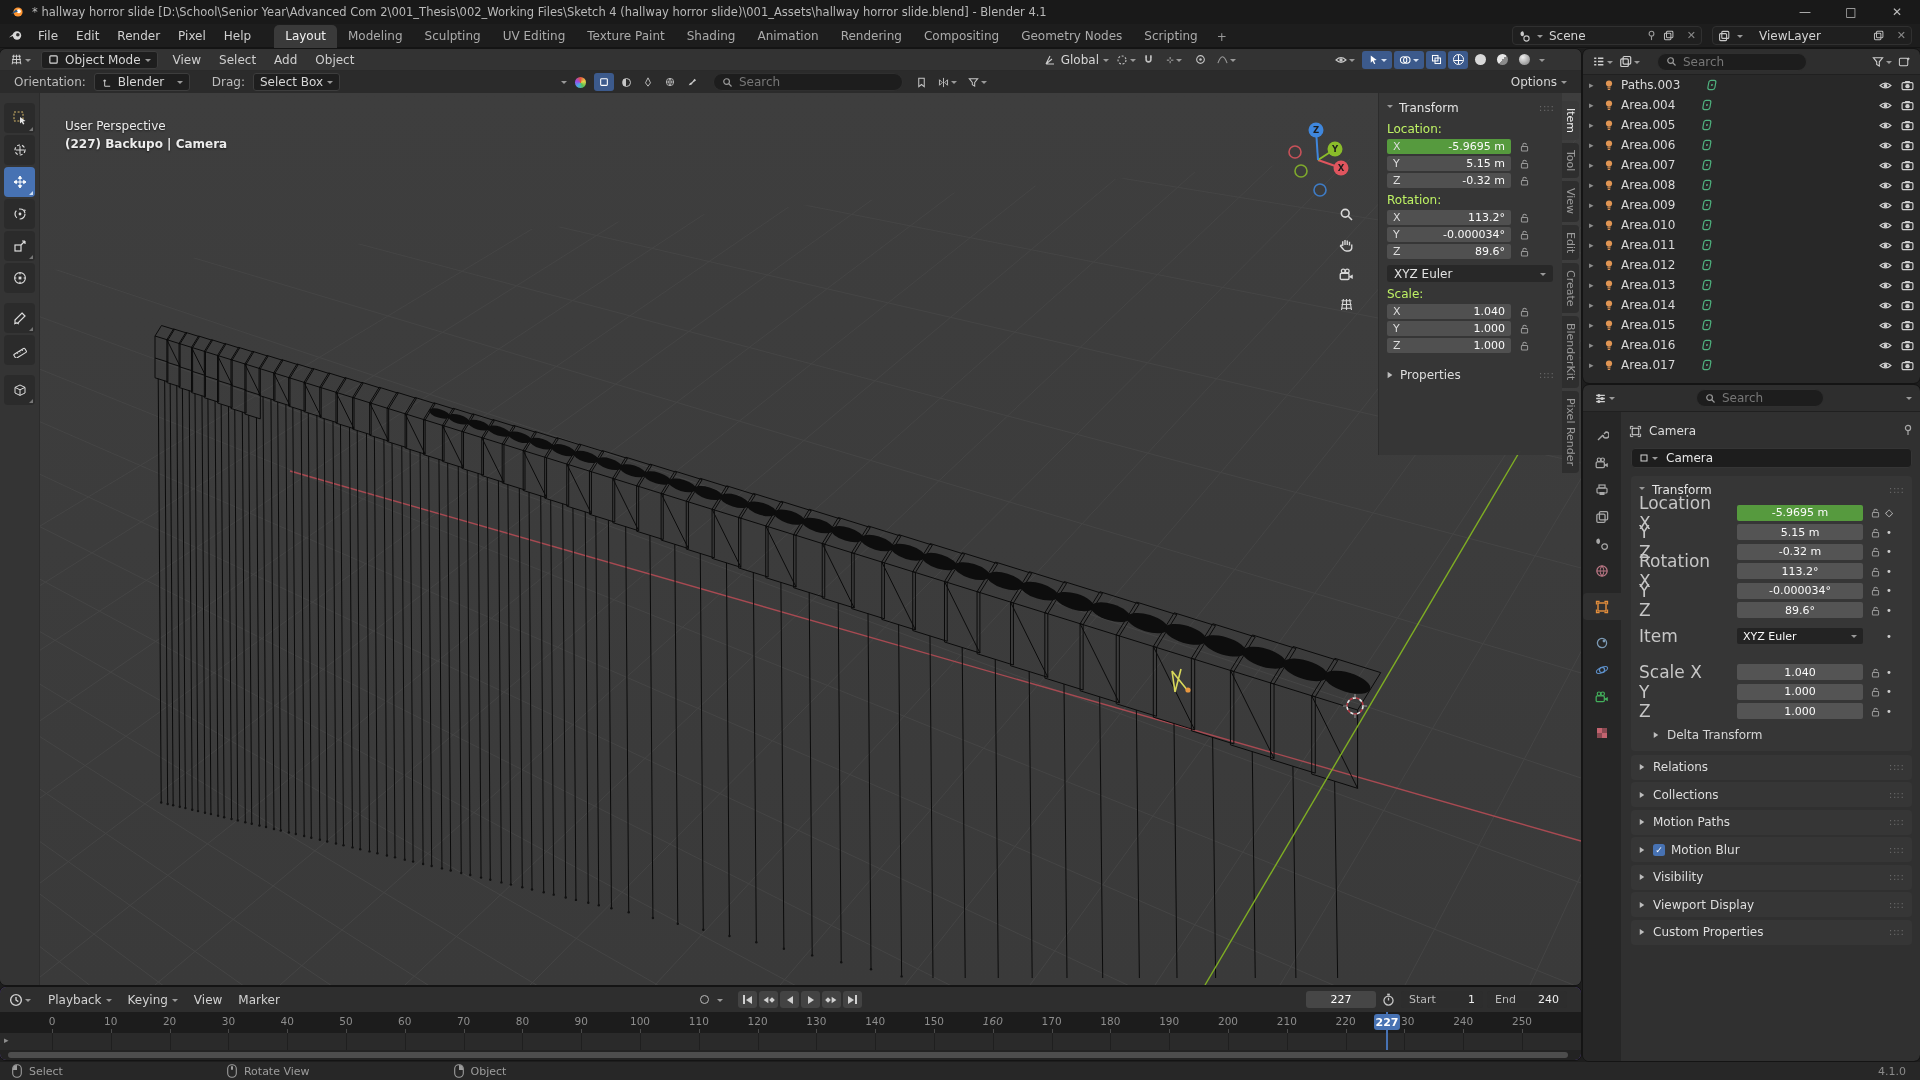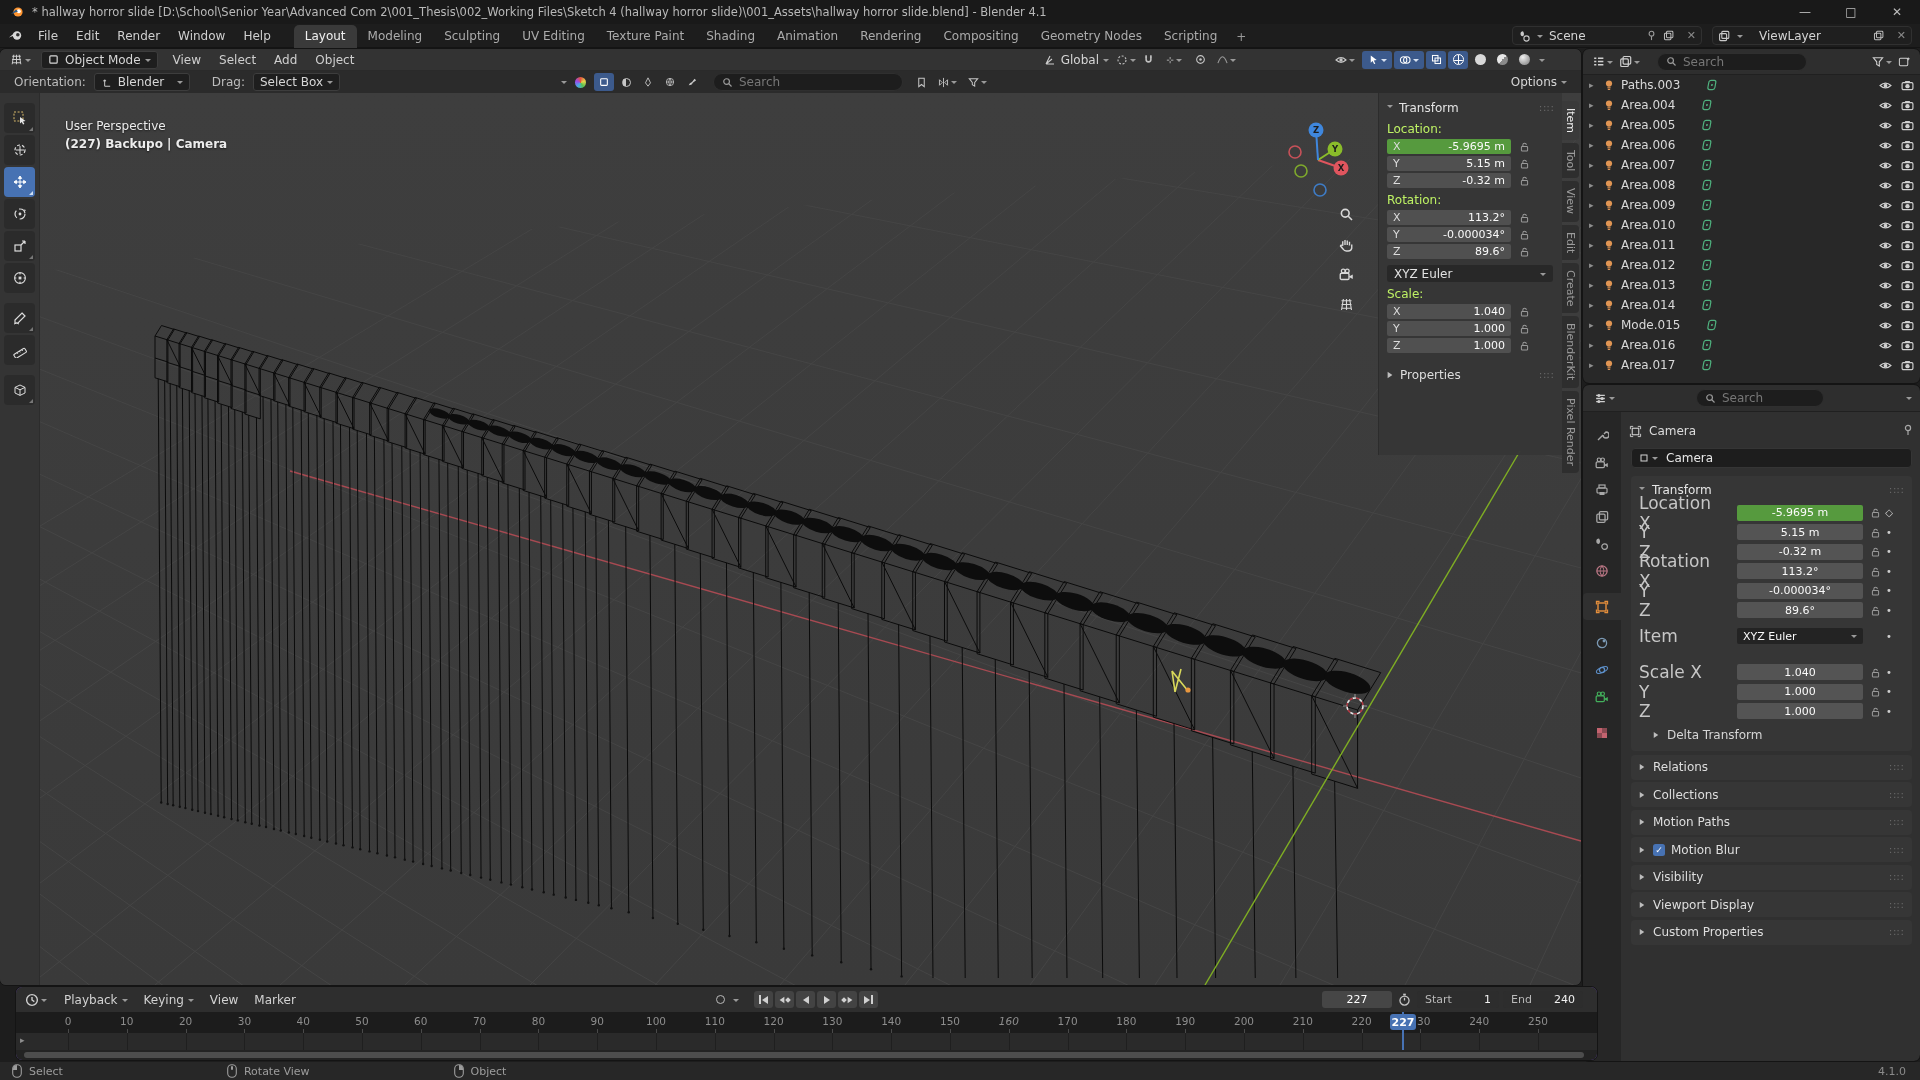--- a/index.html
+++ b/index.html
@@ -106,21 +106,21 @@
   .pfield.drop { background:#232323; justify-content:flex-start; padding:0 6px; }
   .pfield.drop .cv { margin-left:auto; }
   .plock { margin-left:7px; color:#9a9a9a; }
   .pdeco { width:16px; text-align:center; color:#cfcfcf; font-size:10px; }
   .subrow { display:flex; align-items:center; height:18px; color:#d6d6d6; margin-top:6px; }
   .psec { background:#363636; border-radius:4px; height:25px; display:flex; align-items:center; padding:0 8px; margin:0 2px 2.5px; color:#dedede; }
   .psec .sp, .ppanel .sp, .subrow .sp { flex:1; }
   .chk { width:12px; height:12px; background:#4772b3; border-radius:2.5px; color:#fff; font-size:9px; display:flex; align-items:center; justify-content:center; margin-right:6px; }
 
   
-  #timeline { left:16px; top:987px; width:1581px; height:73px; background:#8b5cf6; border-radius:6px; outline:1px solid #141414; overflow:hidden; }
+  #timeline { left:0; top:987px; width:1581px; height:73px; background:#8b5cf6; border-radius:6px; outline:1px solid #141414; overflow:hidden; }
   .t-hdr { height:25px; display:flex; align-items:center; background:#2e2e2e; padding:0 6px; }
   .t-menu { padding:3px 8px; color:#d2d2d2; display:flex; align-items:center; }
   .pbtn { width:19px; height:17px; background:#434343; border-radius:3px; margin:0 1px; display:flex; align-items:center; justify-content:center; gap:1px; }
   .tfield { height:17px; border-radius:3px; display:flex; align-items:center; padding:0 8px; font-size:11px; }
   .ruler { position:absolute; left:0; top:25px; width:100%; height:21px; background:#1c1c1c; }
   .rtick { position:absolute; top:3px; width:30px; text-align:center; color:#8d8d8d; font-size:10.5px; }
   .rmark { position:absolute; bottom:0; width:1px; height:4px; background:#4a4a4a; }
   .tracks { position:absolute; left:0; top:46px; width:100%; height:17px; background:#2a2a2a; }
   .tcol { position:absolute; top:0; width:1px; height:17px; background:#1f1f1f; }
   .playhead { position:absolute; left:1386px; top:25px; width:2px; height:38px; background:#4772b3; }
@@ -257,21 +257,21 @@
     <svg class="blogo" viewBox="0 0 15 13">
         <circle cx="9" cy="6.5" r="4.2" fill="#d8d8d8"></circle>
         <circle cx="9.8" cy="5.7" r="1.8" fill="#2b2b2b"></circle>
         <path d="M1,8.4 L6.4,4 L8.4,5.8 Z" fill="#d8d8d8"></path>
       </svg>
     <div style="display:flex">
 
     <span class="menu-item">File</span>
         <span class="menu-item">Edit</span>
         <span class="menu-item">Render</span>
-        <span class="menu-item">Window</span>
+        <span class="menu-item">Pixel</span>
         <span class="menu-item">Help</span>
       </div>
     <div class="wtabs">
       <div style="display:flex">
 
           <span class="wtab active">Layout</span>
 
           <span class="wtab">Modeling</span>
 
           <span class="wtab">Sculpting</span>
@@ -1152,21 +1152,21 @@
           <svg class="ic" width="13" height="13" viewBox="0 0 12 12">
             <use href="#i-cam"></use>
           </svg>
         </div>
 
         <div class="orow">
           <span class="arrow">▸</span>
           <svg width="12" height="12" viewBox="0 0 12 12" color="#e09553">
             <use href="#i-bulb"></use>
           </svg>
-          <span class="nm">Mode.015</span>
+          <span class="nm">Area.015</span>
           <svg class="dt" width="12" height="12" viewBox="0 0 12 12">
             <use href="#i-data"></use>
           </svg>
           <span class="sp"></span>
           <svg class="ic" width="13" height="13" viewBox="0 0 12 12">
             <use href="#i-eye"></use>
           </svg>
           <svg class="ic" width="13" height="13" viewBox="0 0 12 12">
             <use href="#i-cam"></use>
           </svg>

